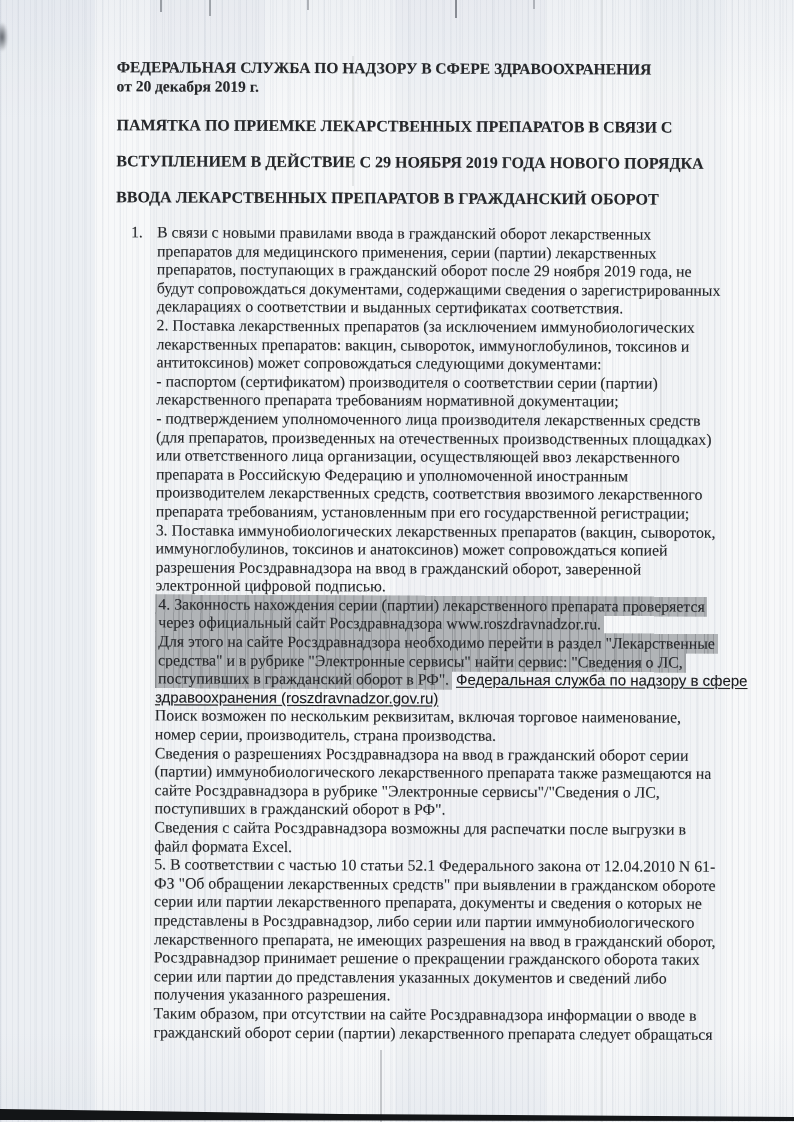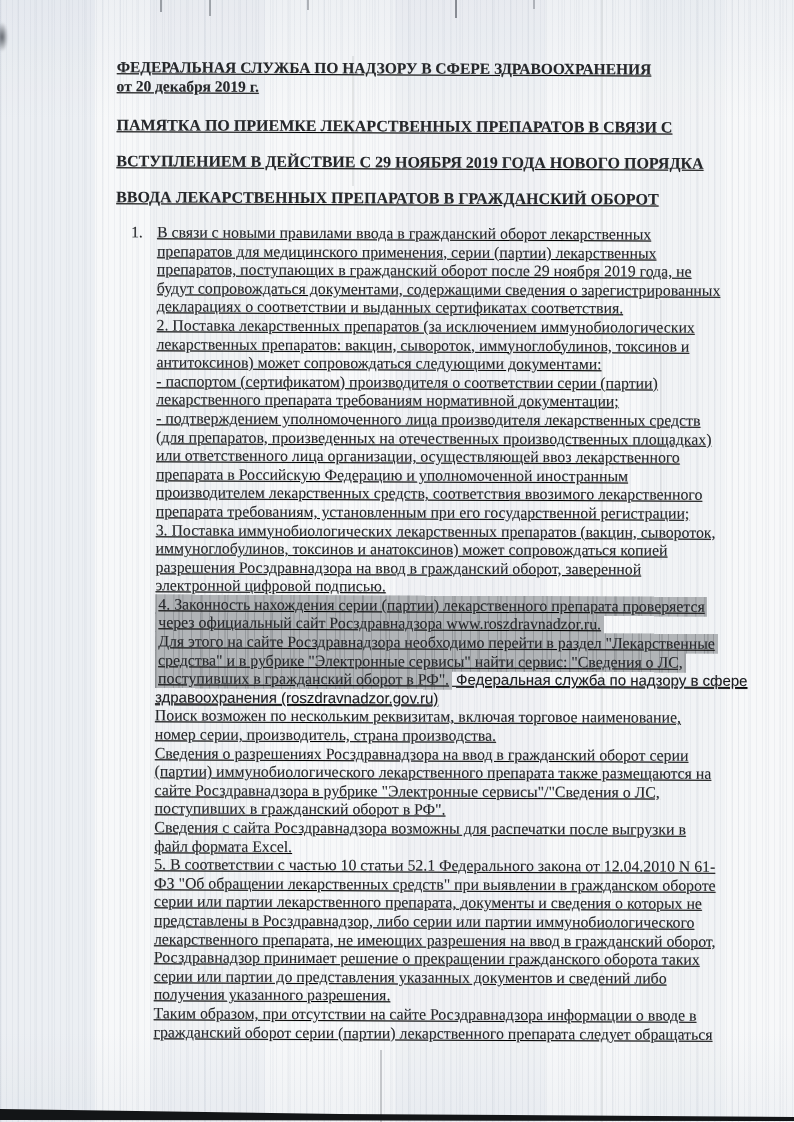--- a/index.html
+++ b/index.html
@@ -10,21 +10,20 @@
     font-family: "Liberation Serif", serif;
   }
   .page {
     position: relative;
     width: 794px; height: 1122px;
     background:
       linear-gradient(180deg, rgba(205,213,224,0.22) 0px, rgba(205,213,224,0) 120px),
       linear-gradient(0deg, rgba(205,213,224,0.18) 0px, rgba(205,213,224,0) 90px),
       #f7f8f9;
     overflow: hidden;
-    text-decoration: underline;
   }
   
   .streaks {
     position: absolute; inset: 0; pointer-events: none;
     background-image:
       repeating-linear-gradient(90deg, rgba(150,162,180,0.10) 0 1px, rgba(0,0,0,0) 1px 6px),
       repeating-linear-gradient(90deg, rgba(165,175,190,0.08) 0 2px, rgba(0,0,0,0) 2px 17px),
       repeating-linear-gradient(90deg, rgba(120,132,150,0.05) 0 1px, rgba(0,0,0,0) 1px 41px);
   }
   .band { position: absolute; top: 0; height: 1122px; pointer-events: none; }

